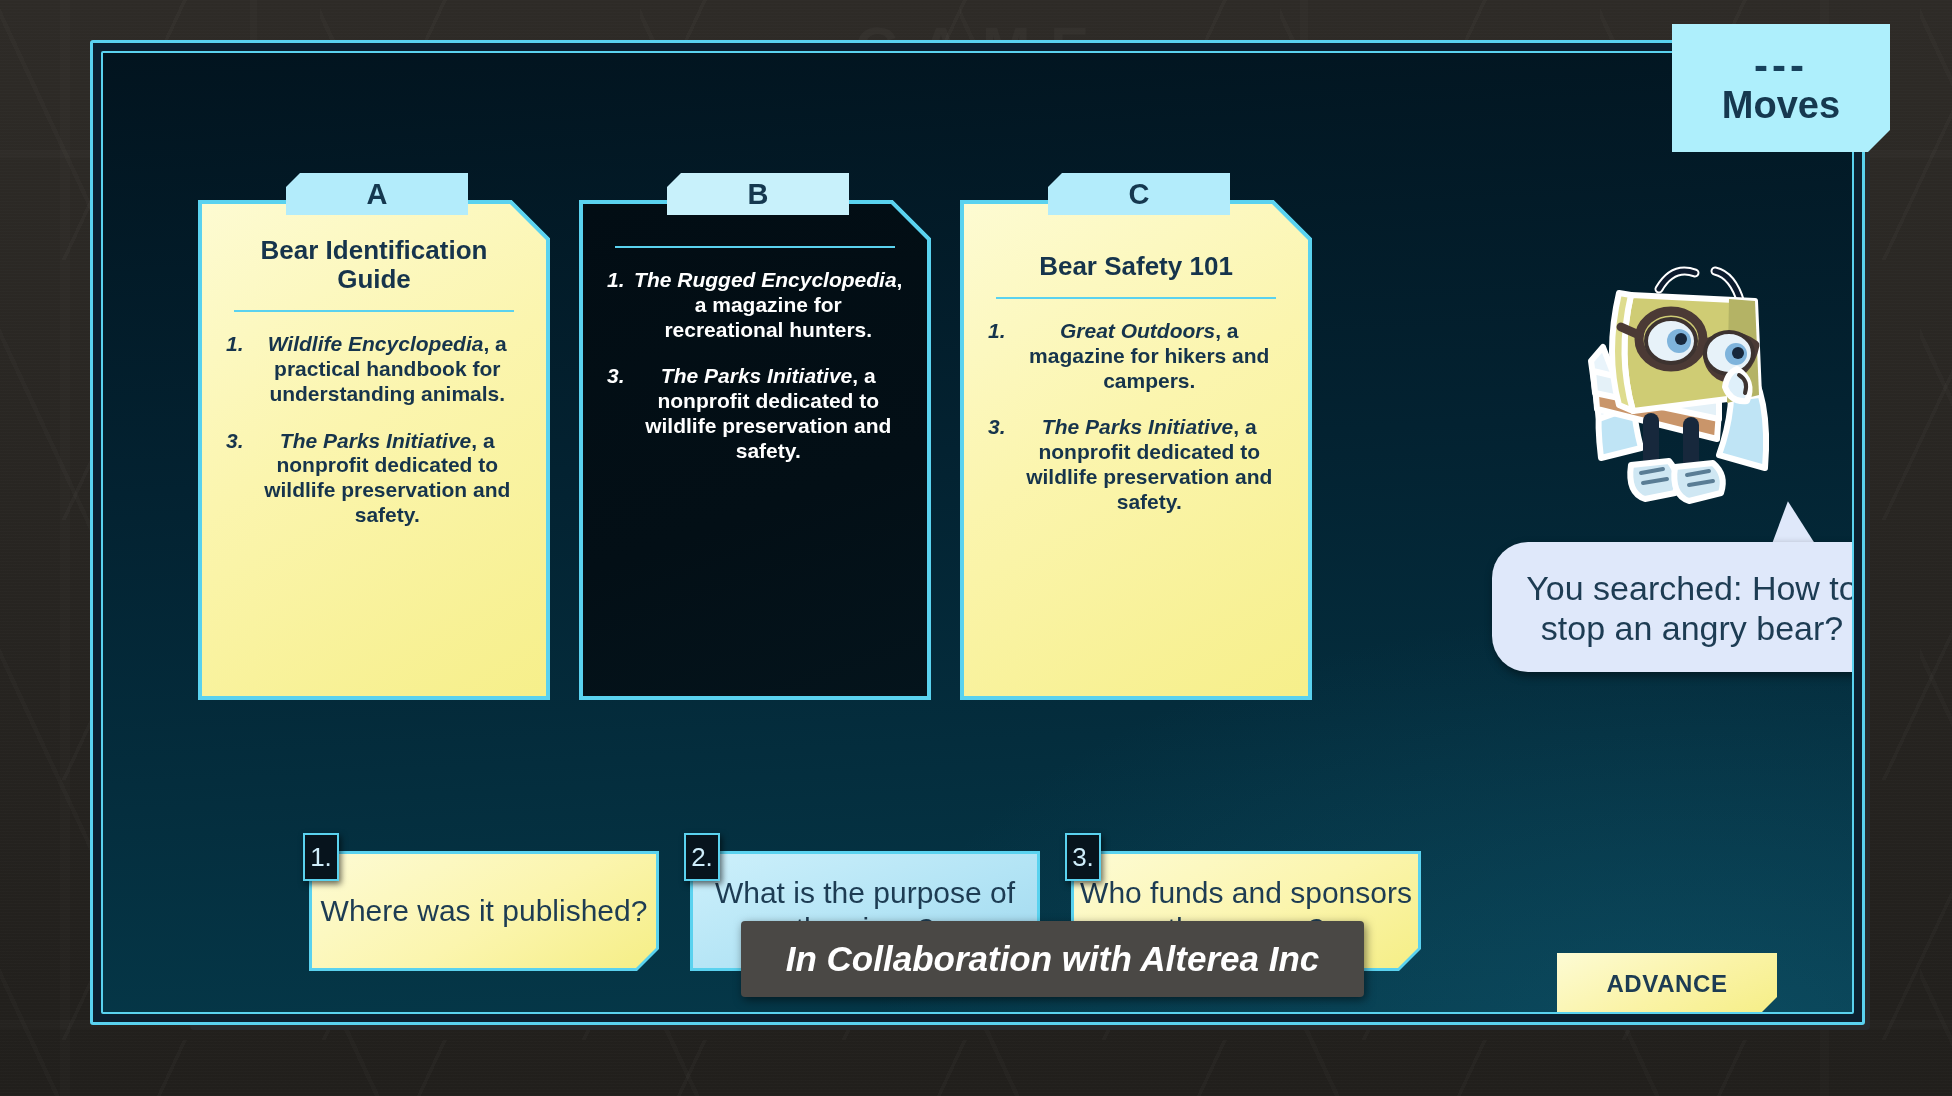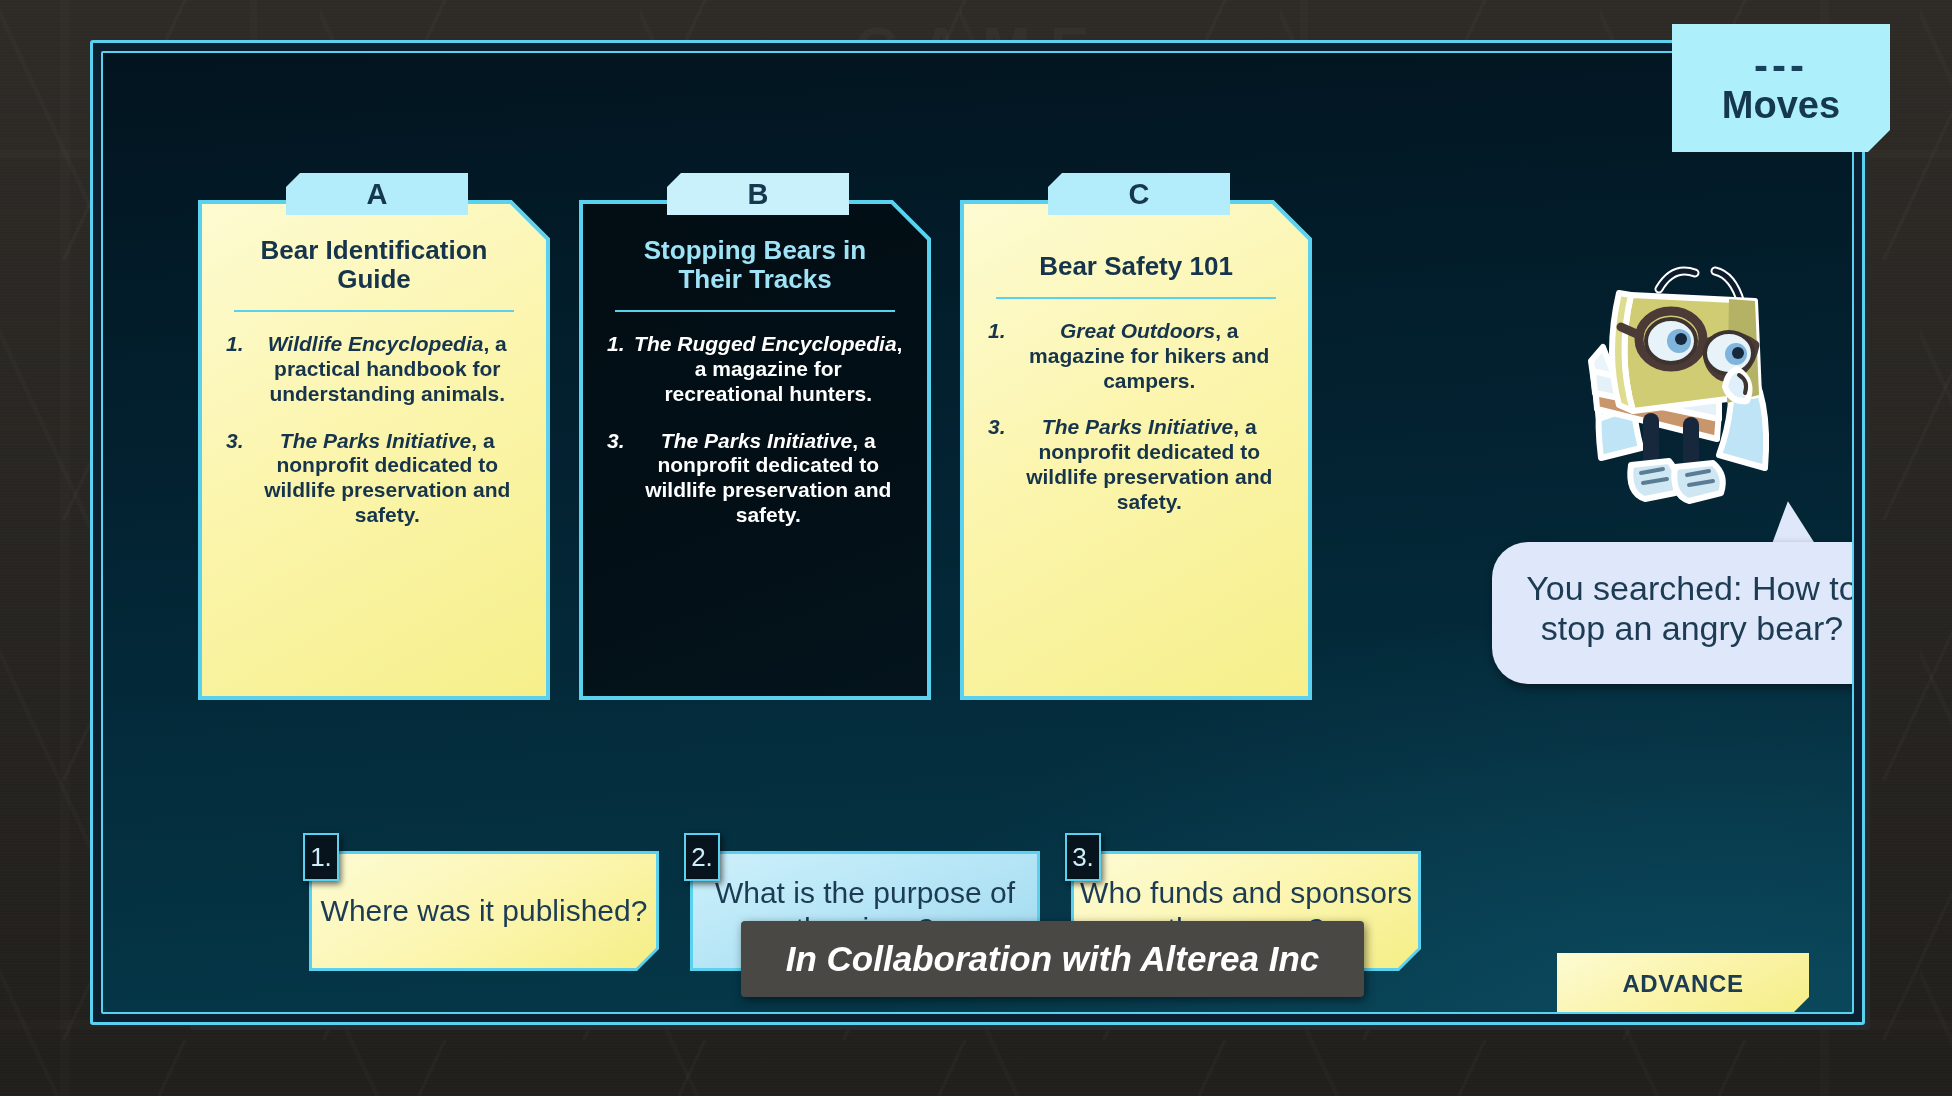--- a/index.html
+++ b/index.html
@@ -189,21 +189,21 @@
   .mascot { position: absolute; left: 1466px; top: 190px; width: 240px; height: 270px; z-index: 12; }
   .mascot svg { width: 100%; height: 100%; }
 
   
   .bubble {
     position: absolute;
     left: 1389px; top: 489px;
     width: 400px;
     background: #dfe8fa;
     border-radius: 36px;
-    padding: 26px 30px 36px;
+    padding: 26px 30px 24px;
     text-align: center;
     font-size: 34px; line-height: 1.18;
     color: #1d3c53;
     z-index: 11;
     filter: drop-shadow(2px 4px 5px rgba(0,0,0,.45));
   }
   .bubble-tail {
     position: absolute;
     left: 1667px; top: 449px;
     width: 0; height: 0;
@@ -270,21 +270,21 @@
     border: 2px solid #6fd9f2;
     clip-path: polygon(0 0, 100% 0, 100% calc(100% - 24px), calc(100% - 24px) 100%, 0 100%);
     display: flex; align-items: center; justify-content: center;
     font-size: 40px; font-weight: 700; color: #17405a;
     z-index: 9;
     filter: drop-shadow(3px 5px 5px rgba(0,0,0,.5));
   }
   .advance-btn {
     position: absolute;
     left: 1454px; top: 900px;
-    width: 252px; height: 62px;
+    width: 220px; height: 62px;
     background: linear-gradient(155deg, #fdfbd4 0%, #faf3a6 55%, #f5ee86 100%);
     clip-path: polygon(0 0, 100% 0, 100% calc(100% - 18px), calc(100% - 18px) 100%, 0 100%);
     display: flex; align-items: center; justify-content: center;
     font-size: 24px; font-weight: 700; letter-spacing: .6px;
     color: #1d3c53;
     z-index: 10;
     filter: drop-shadow(3px 5px 4px rgba(0,0,0,.5));
   }
 
   
@@ -342,21 +342,20 @@
               </div>
             </div>
           </div>
         </div>
 
         <div class="card-wrap" style="left:381px;">
           <div class="card-tab dark-variant">B</div>
           <div class="card-body card-dark">
             <div class="card-inner"></div>
             <div class="card-content">
-              <div class="card-title">Stopping Bears in Their Tracks</div>
               <div class="card-rule"></div>
               <div class="cite">
                 <span class="cite-num">1.</span>
                 <span class="cite-text"><em>The Rugged Encyclopedia</em><span>, a magazine for recreational hunters.</span></span>
               </div>
               <div class="cite">
                 <span class="cite-num">3.</span>
                 <span class="cite-text"><em>The Parks Initiative</em><span>, a nonprofit dedicated to wildlife preservation and safety.</span></span>
               </div>
             </div>

